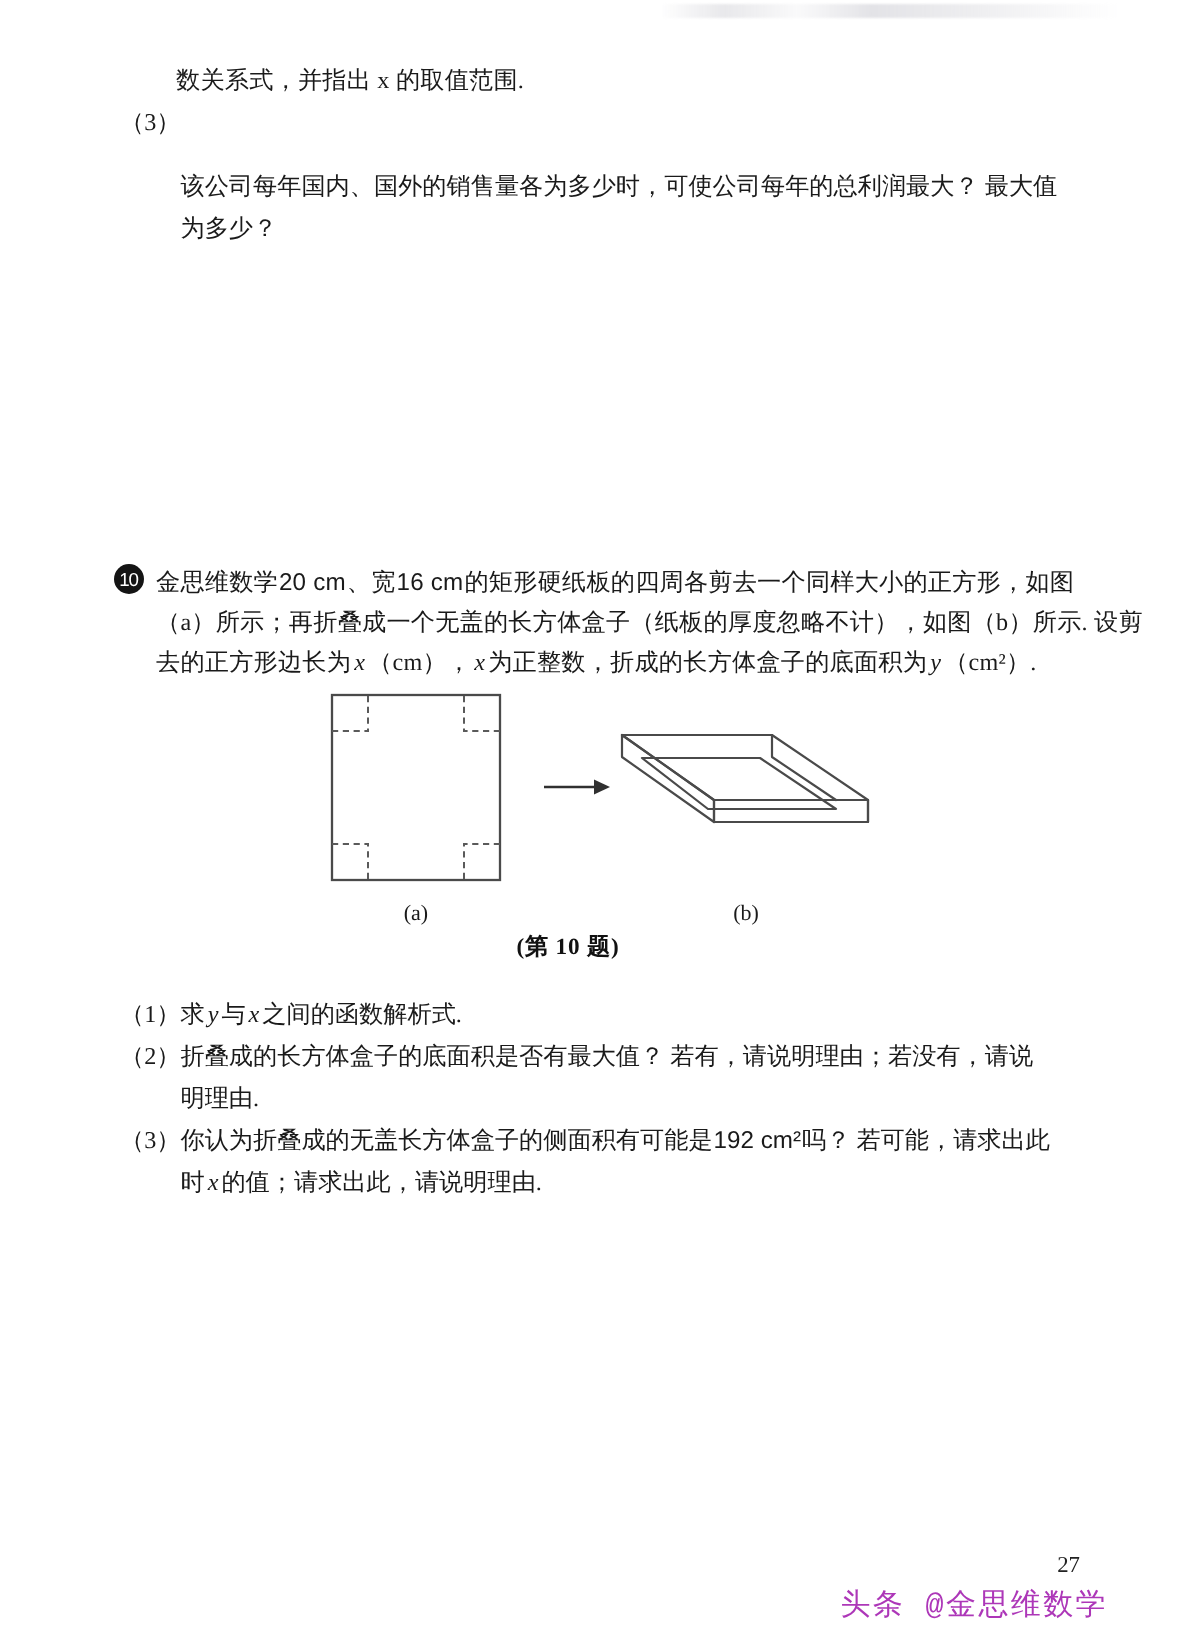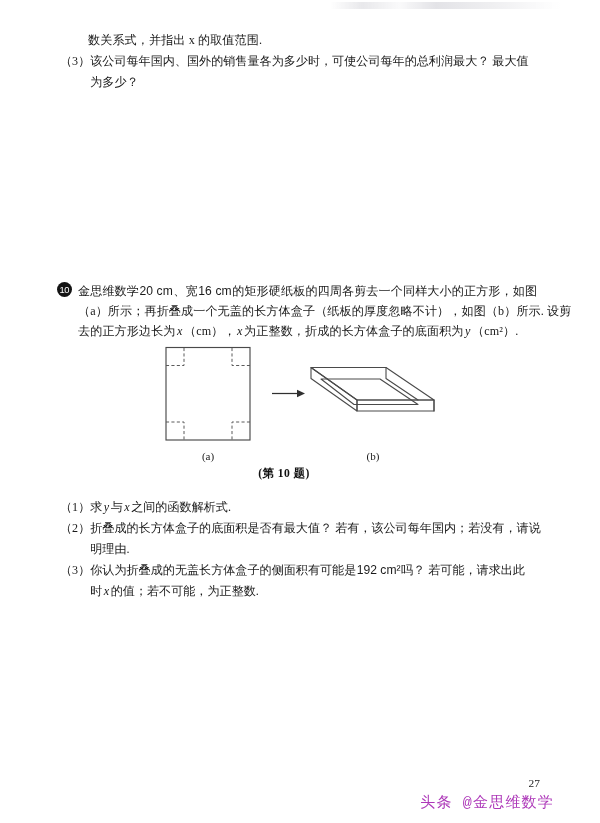--- a/index.html
+++ b/index.html
@@ -126,21 +126,21 @@
 
   <div class="header-smudge"></div>
 
   <div class="txt" style="left:88px; top:30px;">
     <span>数关系式，并指出 x 的取值范围.</span>
   </div>
 
   <div class="hang" style="left:60px; top:51px; width:500px;">
     <div style="display:flex; align-items:flex-start;">
       <span style="flex:0 0 auto;">（3）</span>
-      <span style="flex:1 1 auto;">
+      <span style="flex:1 1 auto;margin-top:32px;">
         <span>该公司每年国内、国外的销售量各为多少时，可使公司每年的总利润最大？ 最大值</span>
         <br>
         <span>为多少？</span>
       </span>
     </div>
   </div>
 
   <div class="item-badge">10</div>
 
   <div class="txt" style="left:78px; top:281px;">
@@ -200,34 +200,34 @@
     <div style="display:flex; align-items:flex-start;">
       <span style="flex:0 0 auto;">（1）</span>
       <span style="flex:1 1 auto;"><span>求</span><span class="math">y</span><span>与</span><span class="math">x</span><span>之间的函数解析式.</span></span>
     </div>
   </div>
 
   <div class="hang" style="left:60px; top:518px; width:510px;">
     <div style="display:flex; align-items:flex-start;">
       <span style="flex:0 0 auto;">（2）</span>
       <span style="flex:1 1 auto;">
-        <span>折叠成的长方体盒子的底面积是否有最大值？ 若有，该公司每年国内；若没有，请说</span>
+        <span>折叠成的长方体盒子的底面积是否有最大值？ 若有，请说明理由；若没有，请说</span>
         <br>
         <span>明理由.</span>
       </span>
     </div>
   </div>
 
   <div class="hang" style="left:60px; top:560px; width:510px;">
     <div style="display:flex; align-items:flex-start;">
       <span style="flex:0 0 auto;">（3）</span>
       <span style="flex:1 1 auto;">
         <span><span>你认为折叠成的无盖长方体盒子的侧面积有可能是</span><span class="num">192 cm²</span><span>吗？ 若可能，请求出此</span></span>
         <br>
-        <span><span>时</span><span class="math">x</span><span>的值；若不可能，为正整数.</span></span>
+        <span><span>时</span><span class="math">x</span><span>的值；请求出此，请说明理由.</span></span>
       </span>
     </div>
   </div>
 
   <div class="page-number">27</div>
   <div class="watermark">头条 @金思维数学</div>
 
 </div>
 
 </body></html>

